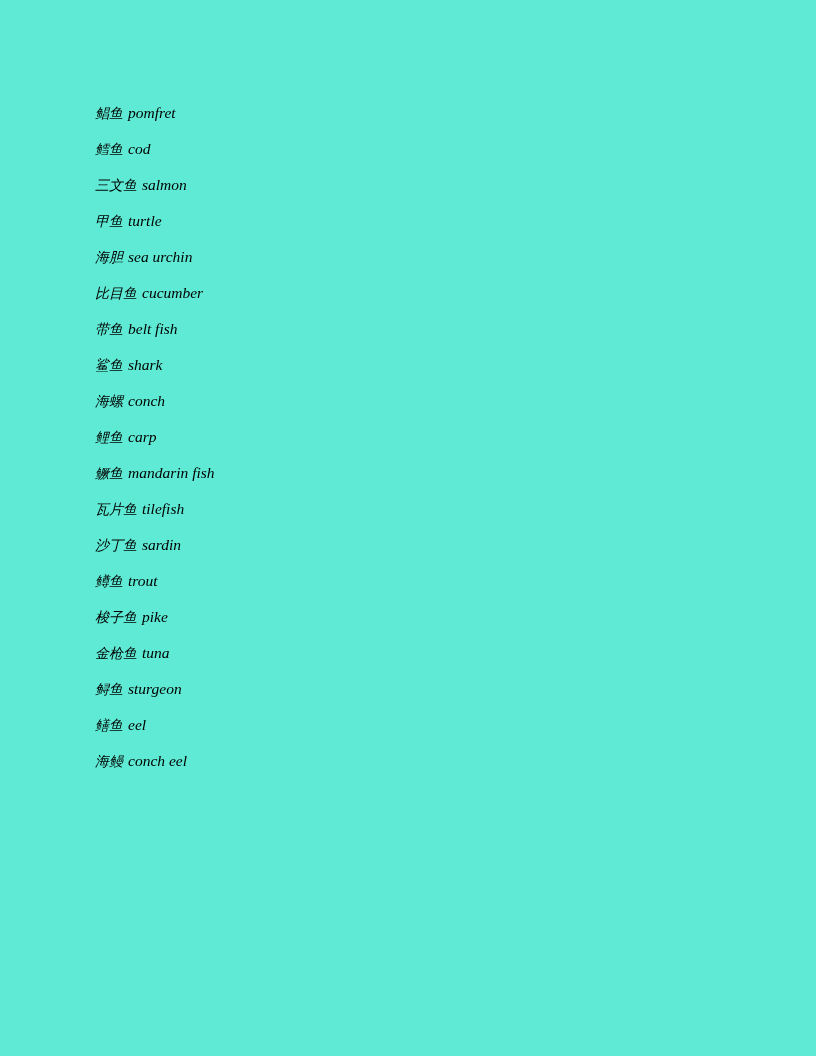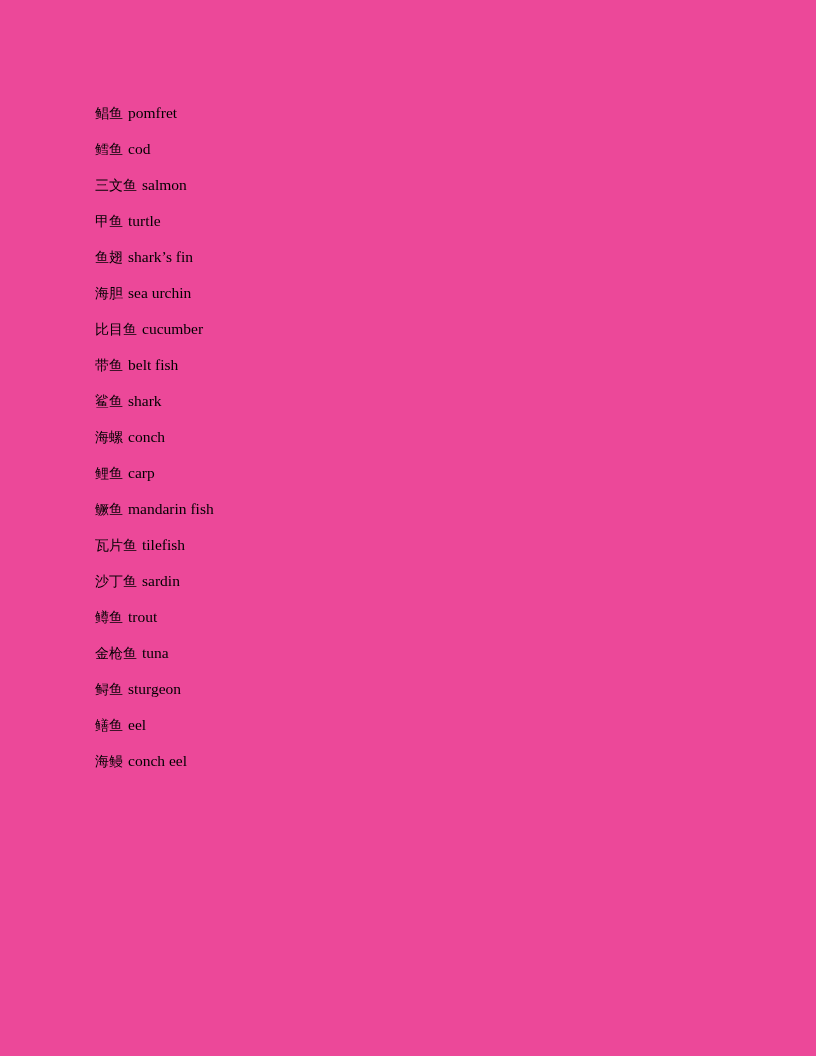--- a/index.html
+++ b/index.html
@@ -17,22 +17,23 @@
     color: #000000;
     -webkit-font-smoothing: none;
   }
 
   #document-page {
     position: absolute;
     top: 0;
     left: 0;
     width: 816px;
     height: 1056px;
-    background: #ec4899;
+    background: #5eead4;
     box-sizing: border-box;
+    font-style: italic;
   }
 
   #vocab-list {
     position: absolute;
     left: 95px;
     top: 95px;
     width: 660px;
     margin: 0;
     padding: 0;
     list-style: none;
@@ -62,29 +63,29 @@
 </style>
 </head>
 <body>
 
 <div id="document-page">
   <ul id="vocab-list">
       <li class="vocab-entry"><span class="term-cn">鲳鱼</span><span class="term-en">pomfret</span></li>
       <li class="vocab-entry"><span class="term-cn">鳕鱼</span><span class="term-en">cod</span></li>
       <li class="vocab-entry"><span class="term-cn">三文鱼</span><span class="term-en">salmon</span></li>
       <li class="vocab-entry"><span class="term-cn">甲鱼</span><span class="term-en">turtle</span></li>
-      <li class="vocab-entry"><span class="term-cn">鱼翅</span><span class="term-en">shark’s fin</span></li>
       <li class="vocab-entry"><span class="term-cn">海胆</span><span class="term-en">sea urchin</span></li>
       <li class="vocab-entry"><span class="term-cn">比目鱼</span><span class="term-en">cucumber</span></li>
       <li class="vocab-entry"><span class="term-cn">带鱼</span><span class="term-en">belt fish</span></li>
       <li class="vocab-entry"><span class="term-cn">鲨鱼</span><span class="term-en">shark</span></li>
       <li class="vocab-entry"><span class="term-cn">海螺</span><span class="term-en">conch</span></li>
       <li class="vocab-entry"><span class="term-cn">鲤鱼</span><span class="term-en">carp</span></li>
       <li class="vocab-entry"><span class="term-cn">鳜鱼</span><span class="term-en">mandarin fish</span></li>
       <li class="vocab-entry"><span class="term-cn">瓦片鱼</span><span class="term-en">tilefish</span></li>
       <li class="vocab-entry"><span class="term-cn">沙丁鱼</span><span class="term-en">sardin</span></li>
       <li class="vocab-entry"><span class="term-cn">鳟鱼</span><span class="term-en">trout</span></li>
+      <li class="vocab-entry"><span class="term-cn">梭子鱼</span><span class="term-en">pike</span></li>
       <li class="vocab-entry"><span class="term-cn">金枪鱼</span><span class="term-en">tuna</span></li>
       <li class="vocab-entry"><span class="term-cn">鲟鱼</span><span class="term-en">sturgeon</span></li>
       <li class="vocab-entry"><span class="term-cn">鳝鱼</span><span class="term-en">eel</span></li>
       <li class="vocab-entry"><span class="term-cn">海鳗</span><span class="term-en">conch eel</span></li>
     </ul>
 </div>
 
 </body></html>

